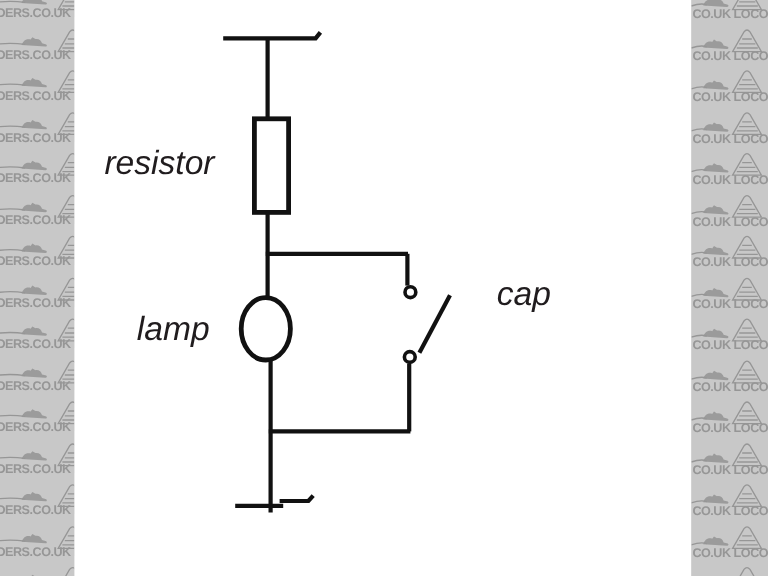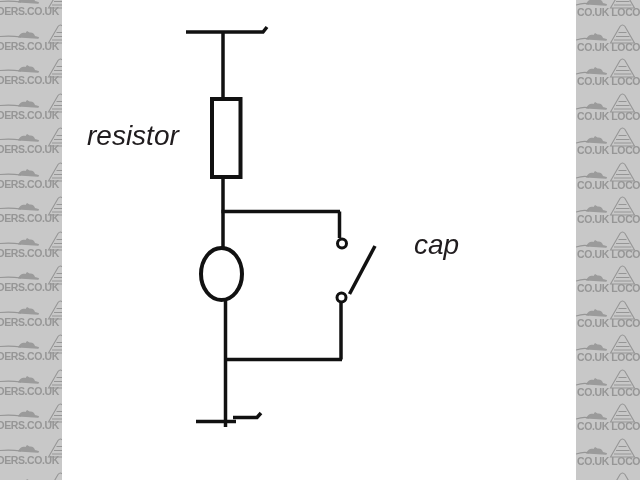--- a/index.html
+++ b/index.html
@@ -392,15 +392,16 @@
     <circle class="contact" cx="341.5" cy="297.5" r="4.5"></circle>
     <path class="wire" d="M341 303 V359.5"></path>
     <path class="wire" d="M224 359.5 H342"></path>
     <ellipse class="part" cx="221.5" cy="274" rx="20.5" ry="26"></ellipse>
     <path class="wire" d="M225.5 300 V427"></path>
     <path class="wire" d="M196 421.5 H236"></path>
     <path class="wire" d="M233 417.5 H257 L261 413"></path>
   </svg>
 
   <div class="lbl lbl-resistor">resistor</div>
+  <div class="lbl lbl-lamp">lamp</div>
   <div class="lbl lbl-switch"><span>cap</span><br></div>
 
 </div>
 
 </body></html>

